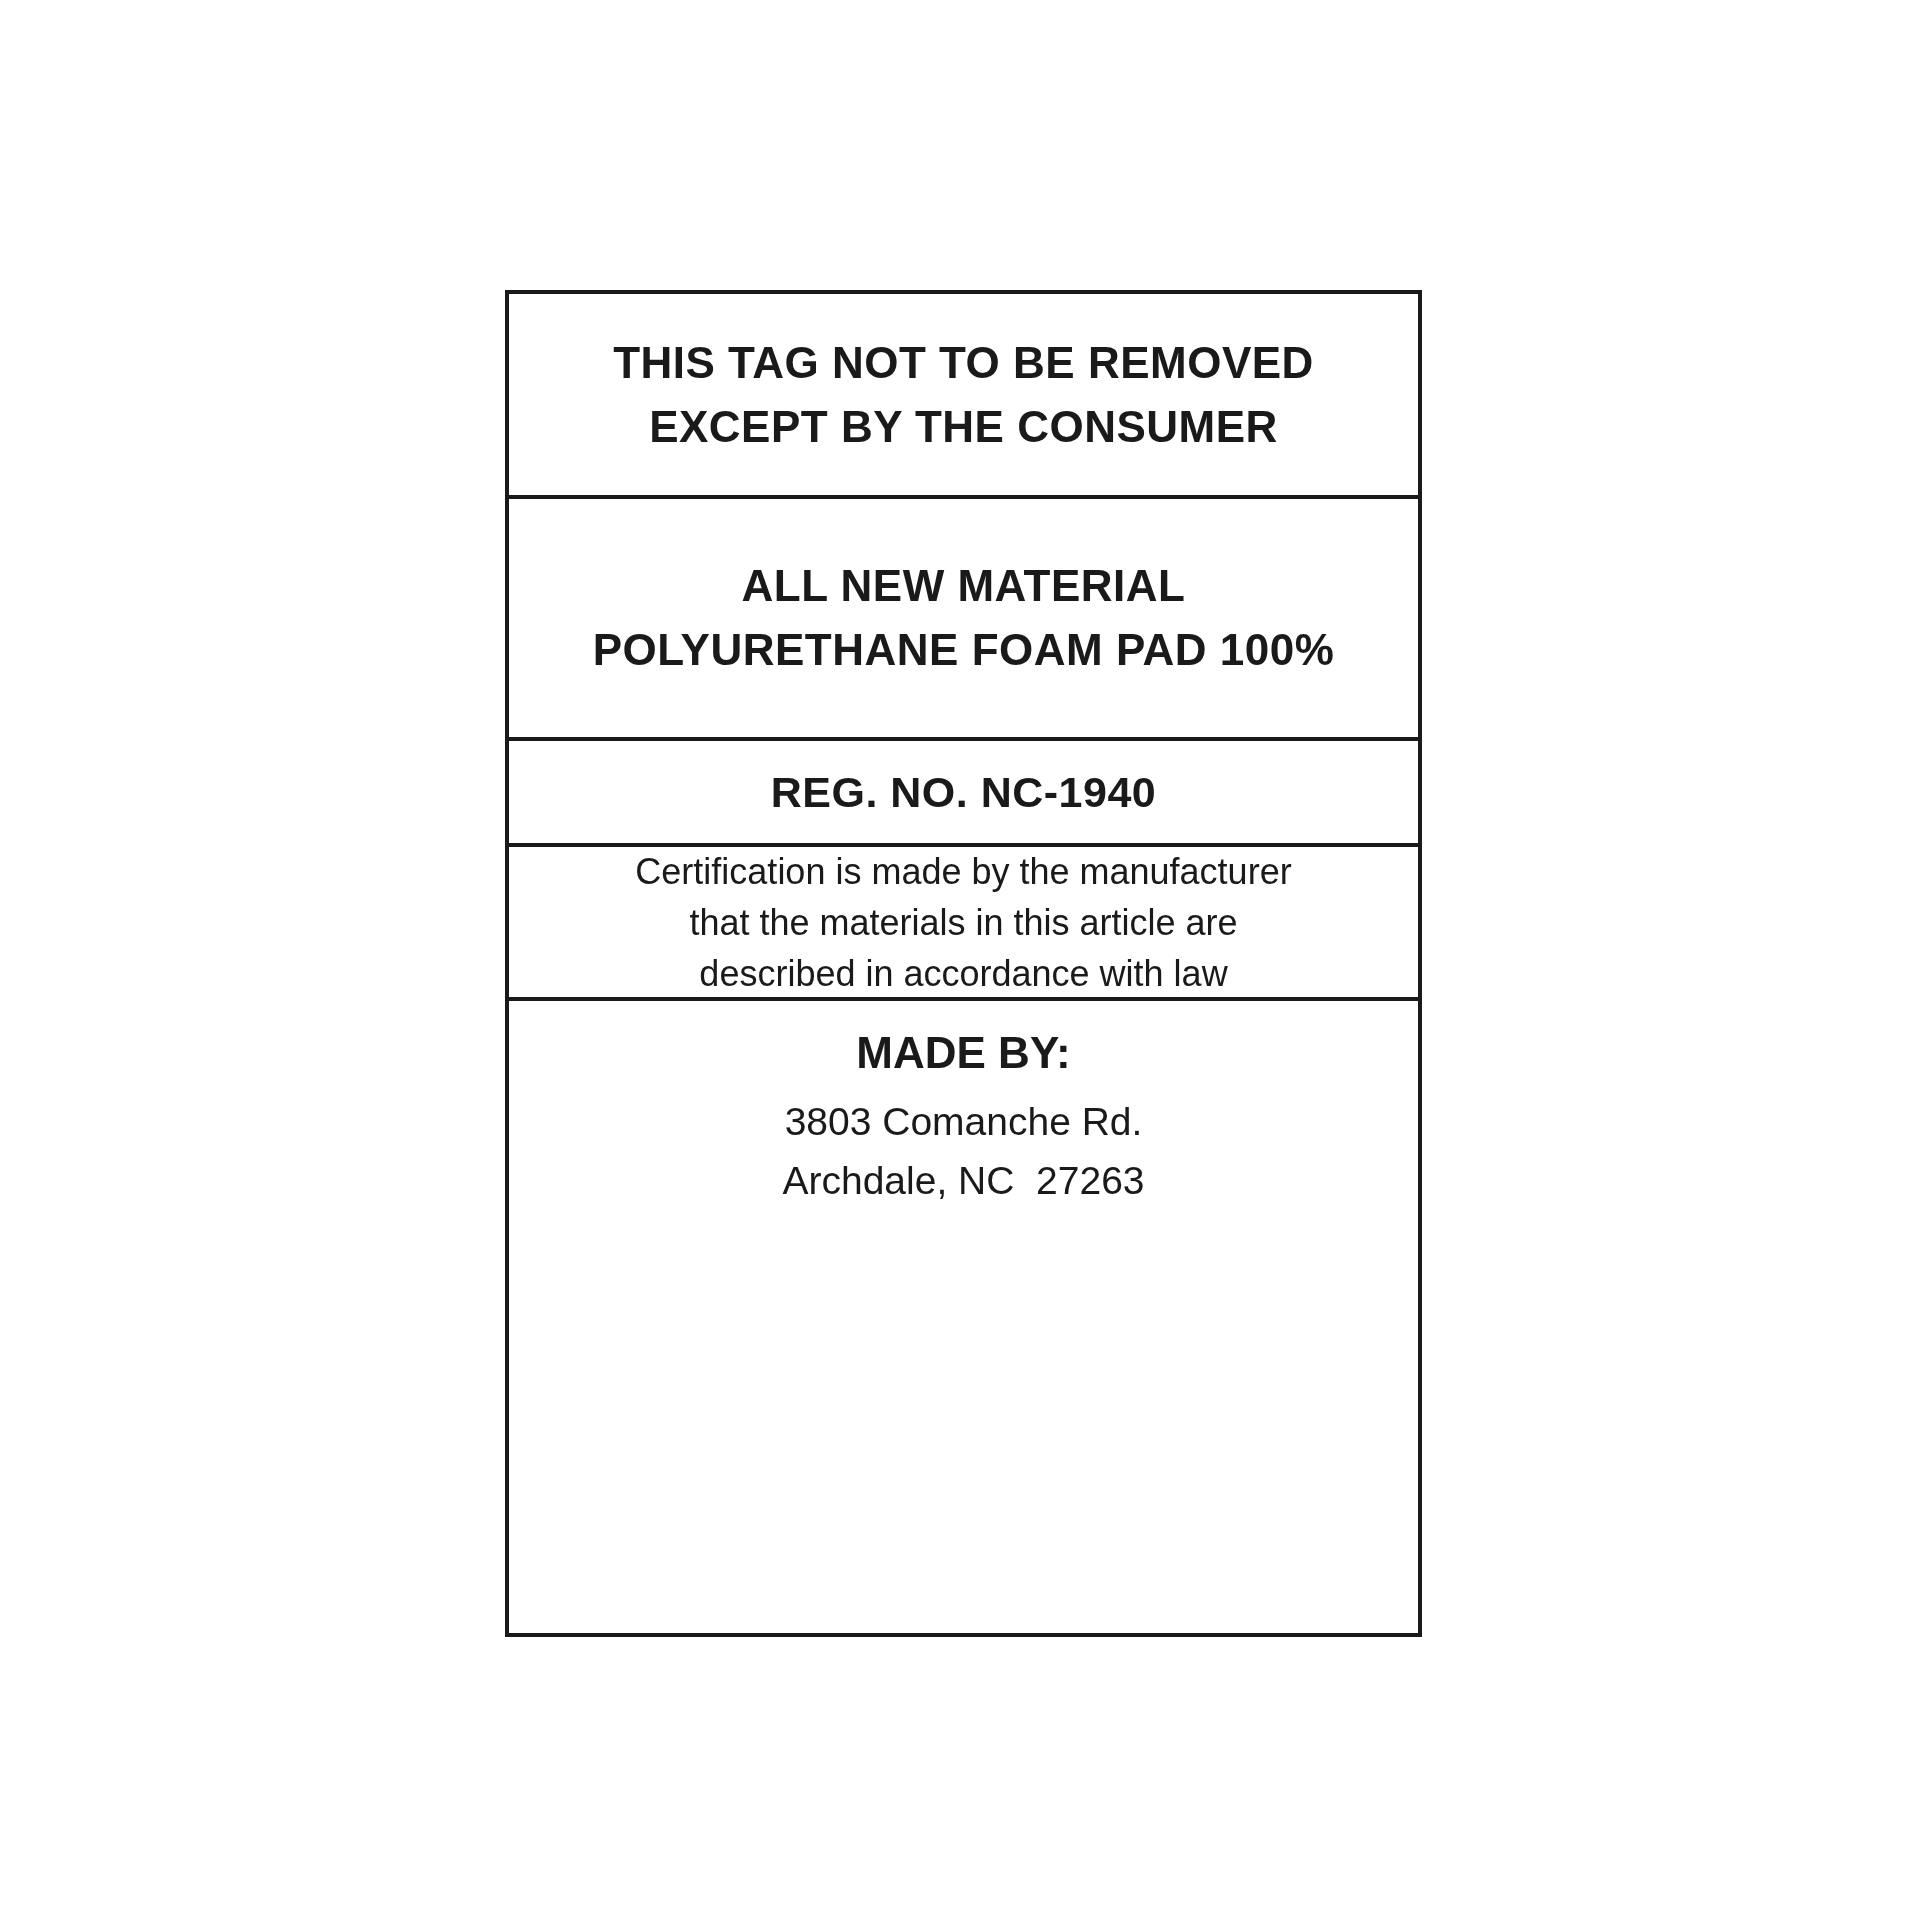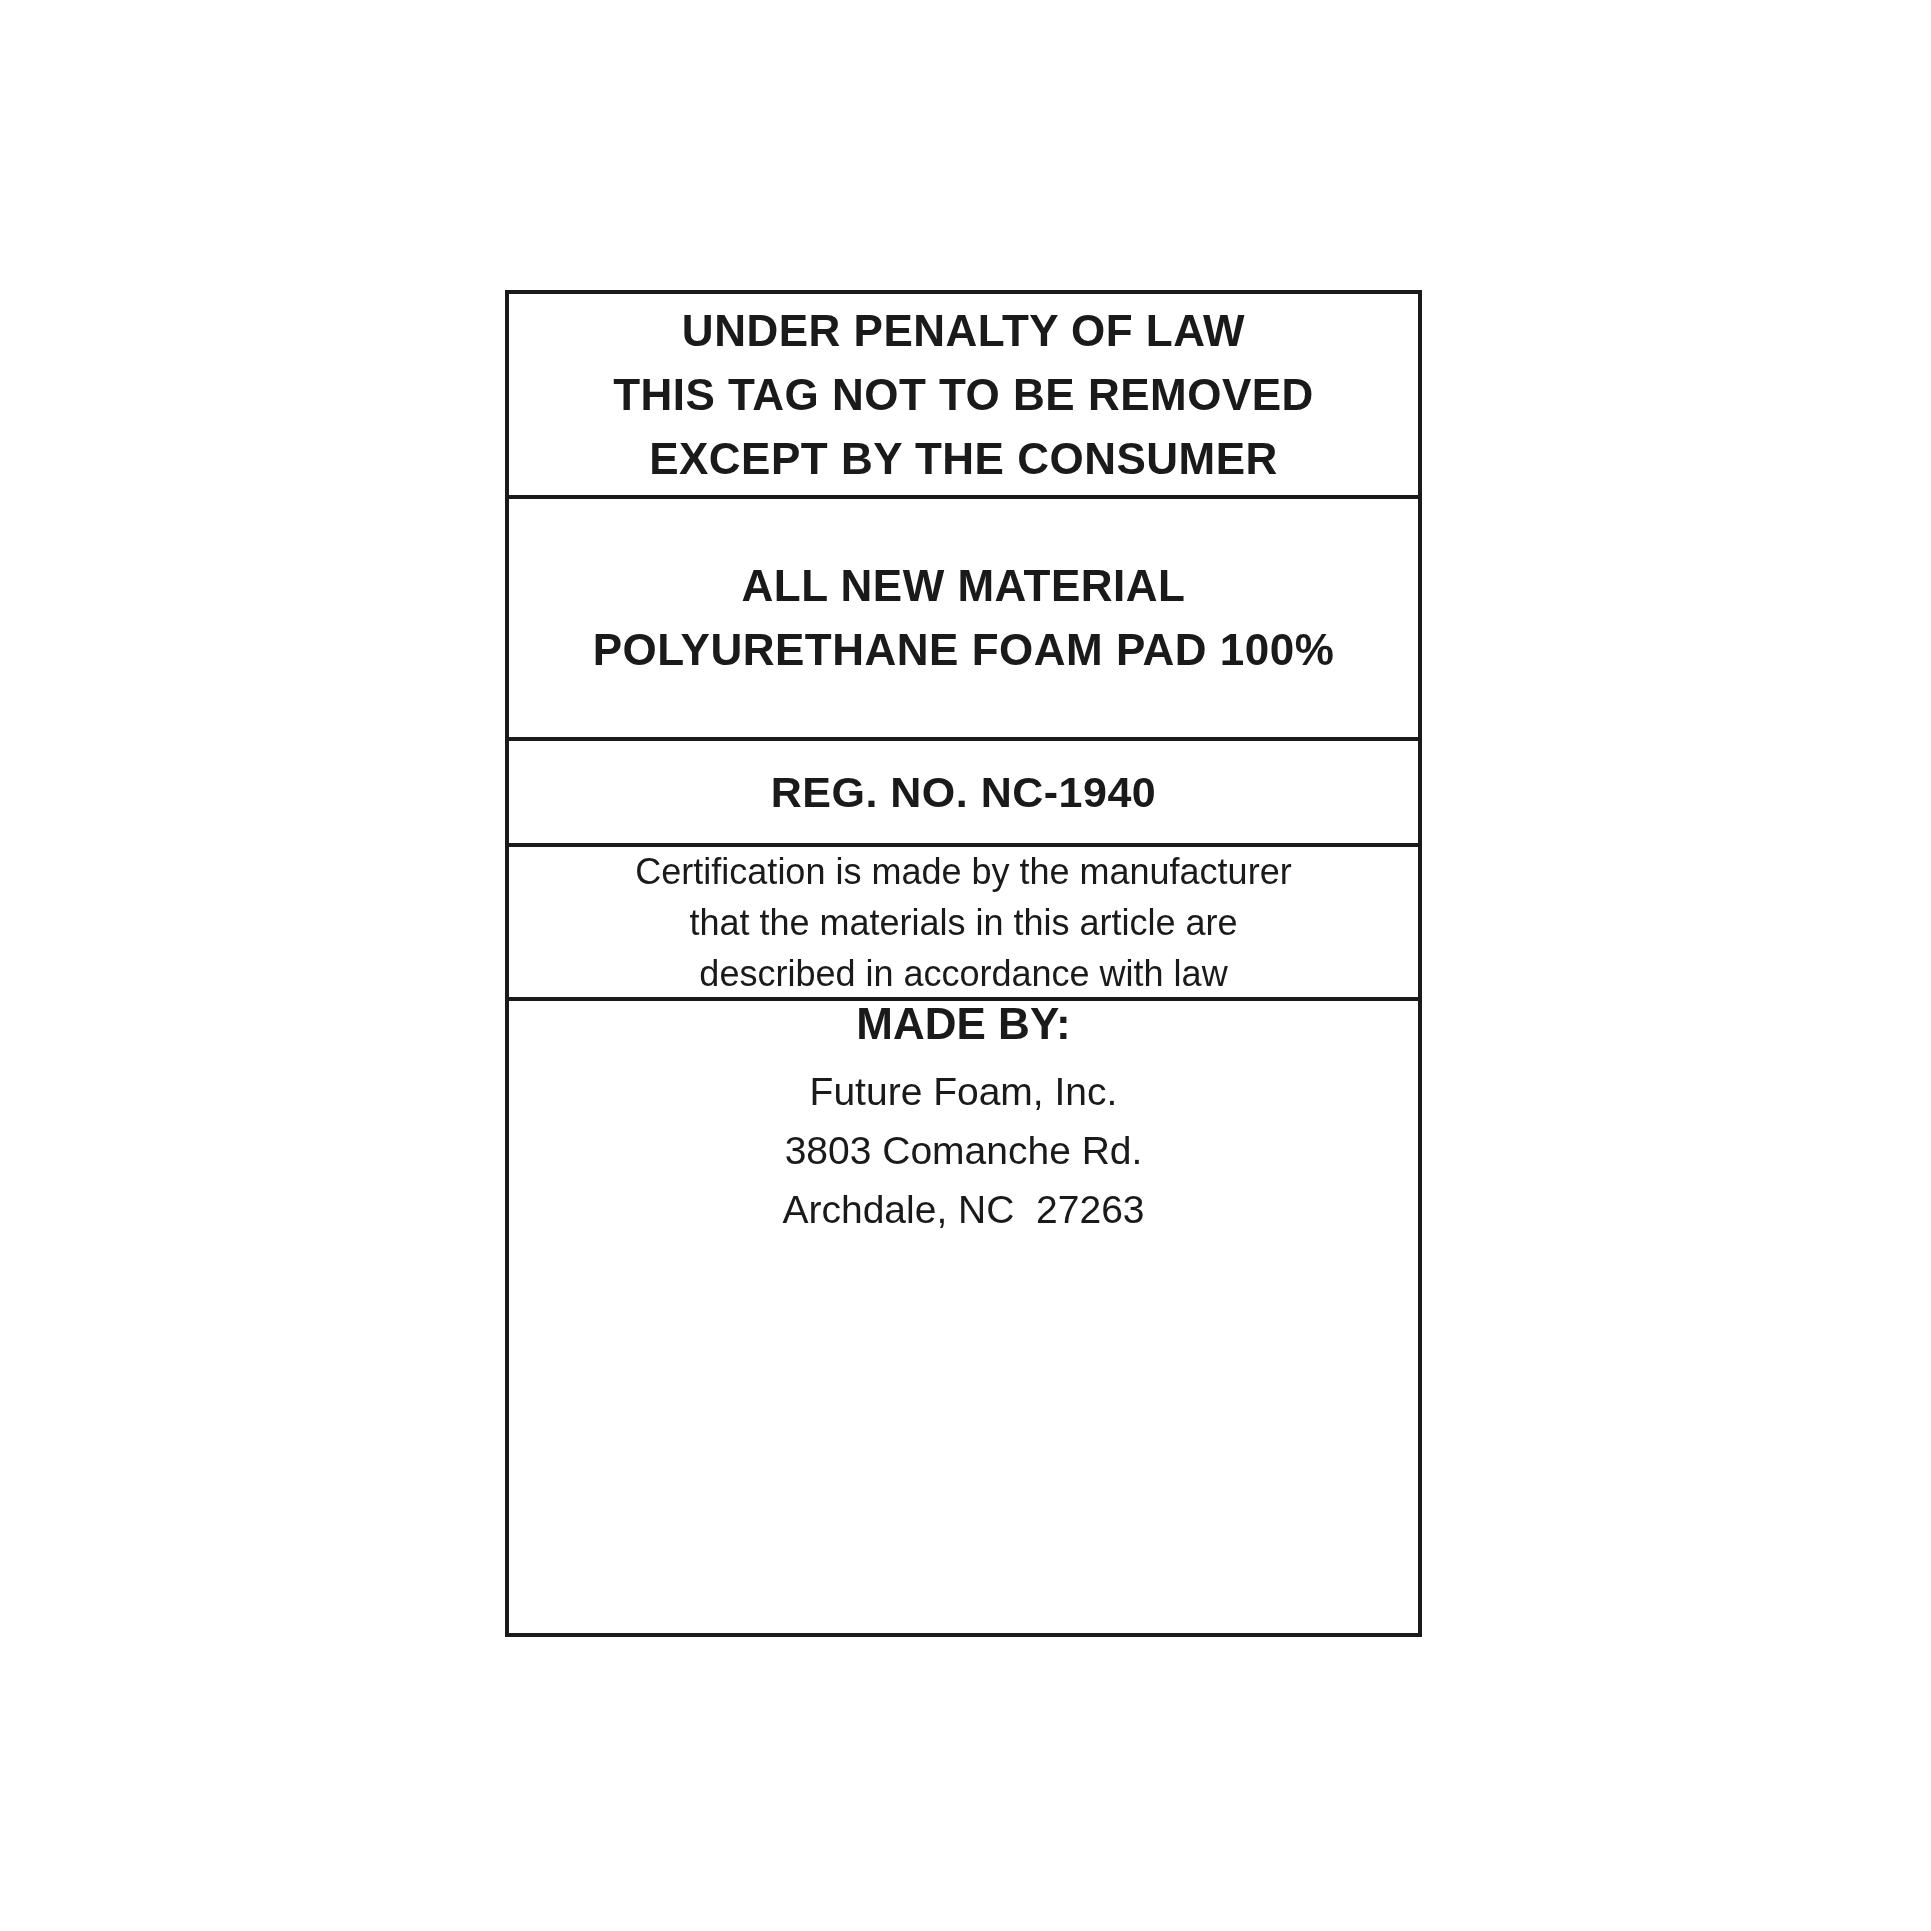--- a/index.html
+++ b/index.html
@@ -110,21 +110,20 @@
     white-space: pre;
   }
 </style>
 </head>
 <body>
 
 <div class="page">
   <div class="law-label">
 
     <div class="section penalty-section">
-      <div class="bold-line">UNDER PENALTY OF LAW</div>
       <div class="bold-line">THIS TAG NOT TO BE REMOVED</div>
       <div class="bold-line">EXCEPT BY THE CONSUMER</div>
     </div>
 
     <div class="section material-section">
       <div class="bold-line">ALL NEW MATERIAL</div>
       <div class="bold-line">POLYURETHANE FOAM PAD 100%</div>
     </div>
 
     <div class="section registration-section">
@@ -132,21 +131,20 @@
     </div>
 
     <div class="section certification-section">
       <div class="cert-line">Certification is made by the manufacturer</div>
       <div class="cert-line">that the materials in this article are</div>
       <div class="cert-line">described in accordance with law</div>
     </div>
 
     <div class="section made-by-section">
       <div class="made-by-heading">MADE BY:</div>
-      <div class="address-line">Future Foam, Inc.</div>
       <div class="address-line">3803 Comanche Rd.</div>
       <div class="address-line">Archdale, NC  27263</div>
     </div>
 
 
   </div>
 </div>
 
 
 </body></html>

